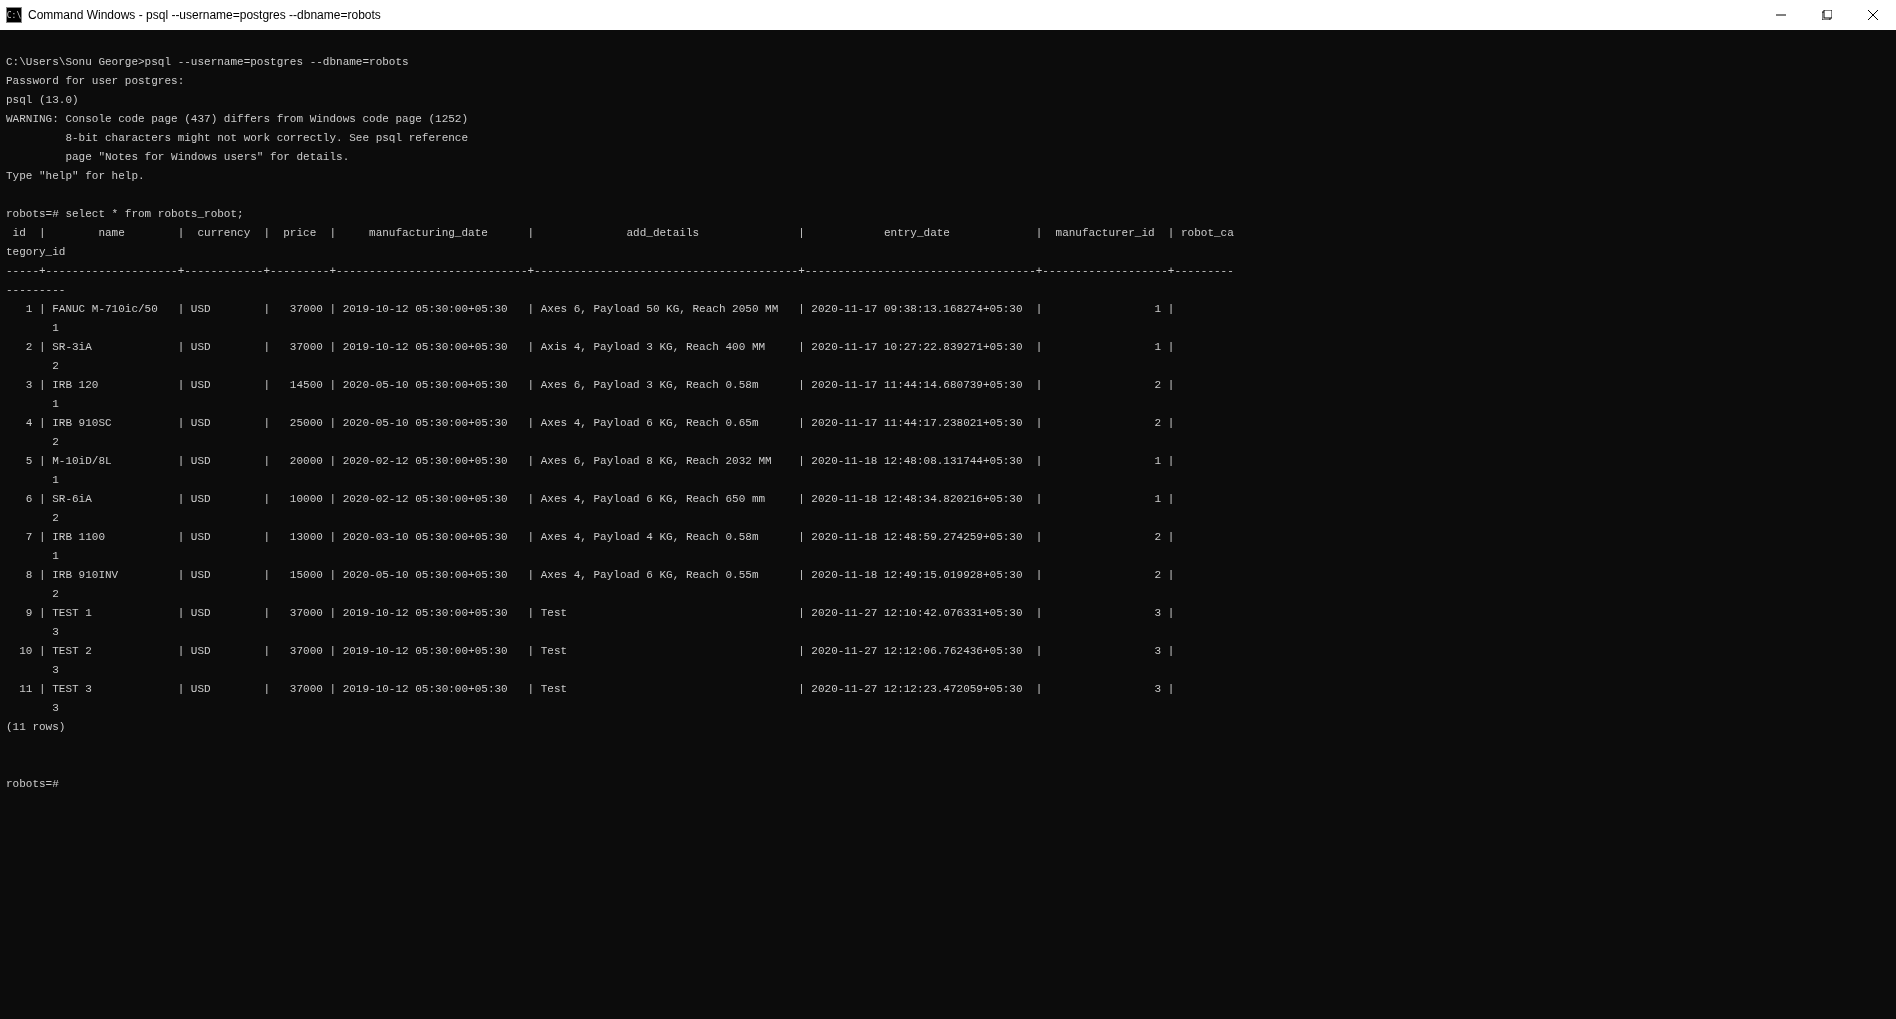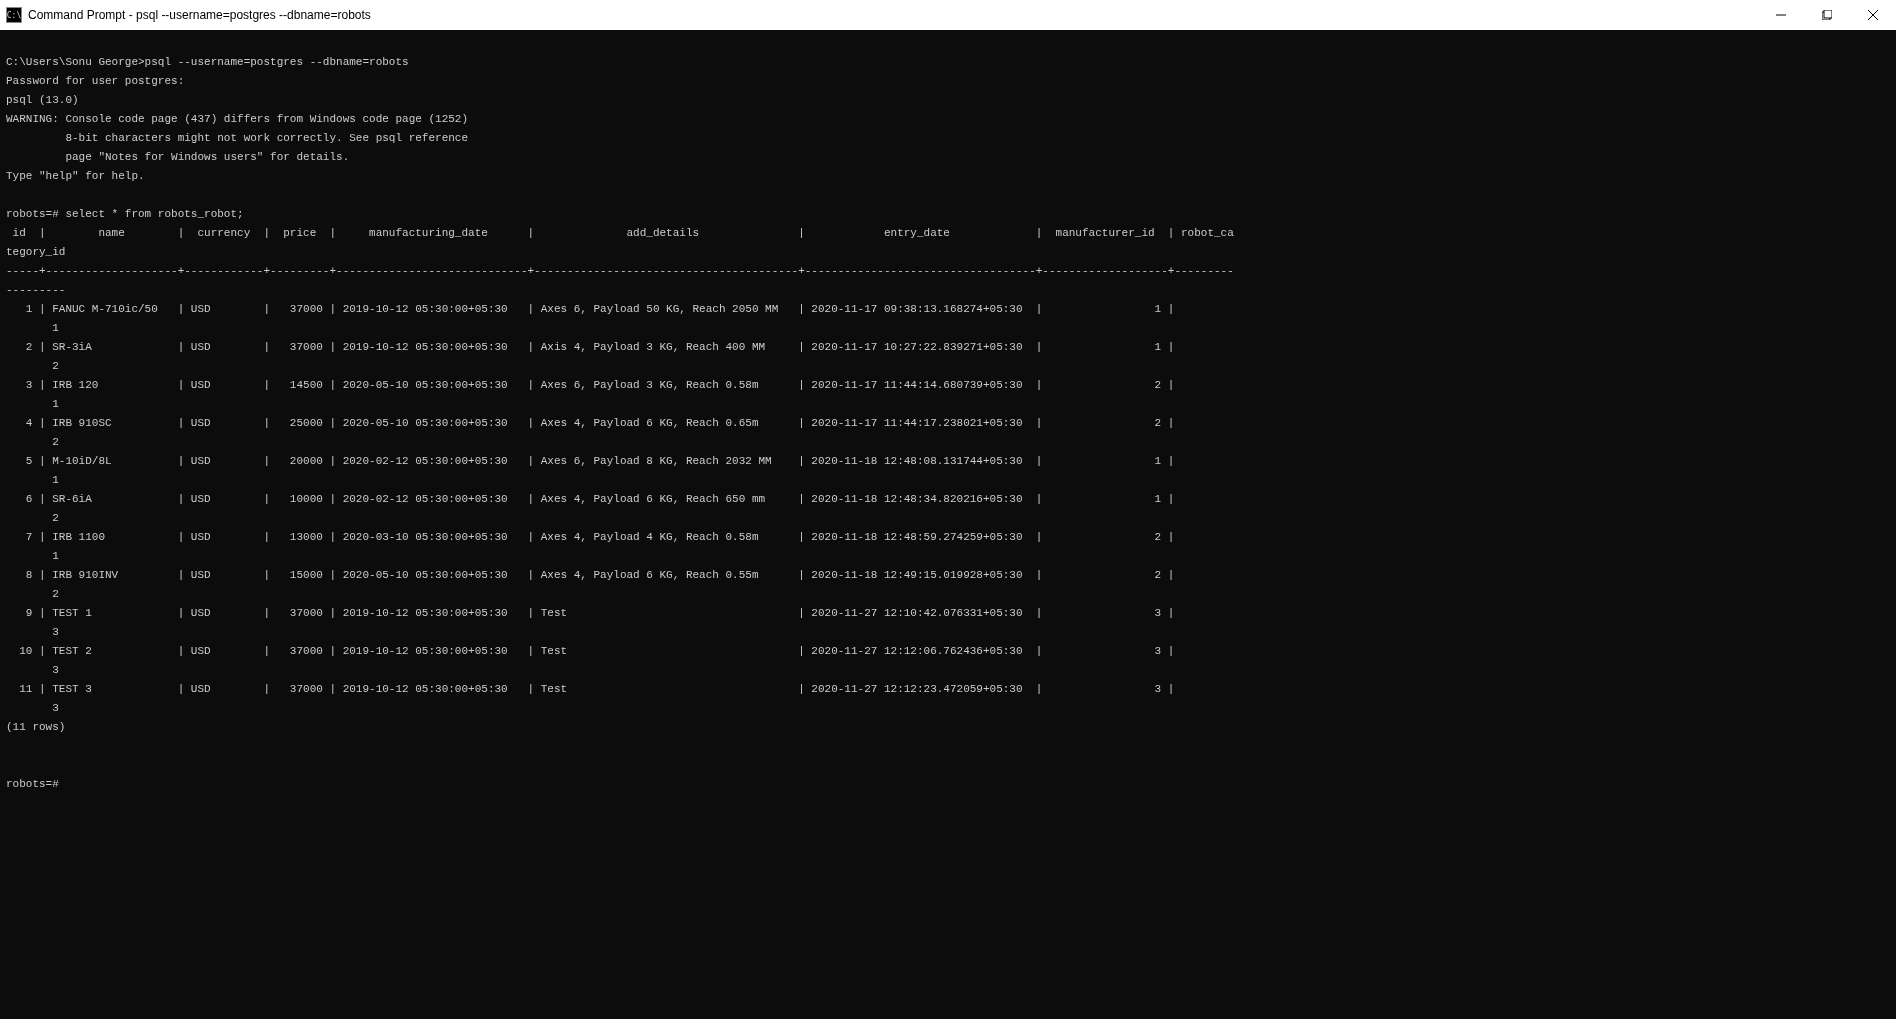--- a/index.html
+++ b/index.html
@@ -45,21 +45,21 @@
   }
 </style>
 </head>
 <body>
 
 <div class="window">
   <div class="titlebar">
     <div class="cmd-icon">
         <span>C:\</span>
       </div>
-    <div class="title-text">Command Prompt - psql  --username=postgres --dbname=robots</div>
+    <div class="title-text">Command Windows - psql  --username=postgres --dbname=robots</div>
     <div class="spacer"></div>
     <div class="win-controls">
       <div class="win-btn">
         <svg viewBox="0 0 10 10">
             <line x1="0" y1="5" x2="10" y2="5" stroke="#000" stroke-width="1"></line>
           </svg>
       </div>
       <div class="win-btn">
         <svg viewBox="0 0 10 10">
             <rect x="0" y="2" width="8" height="8" fill="none" stroke="#000" stroke-width="1"></rect>

